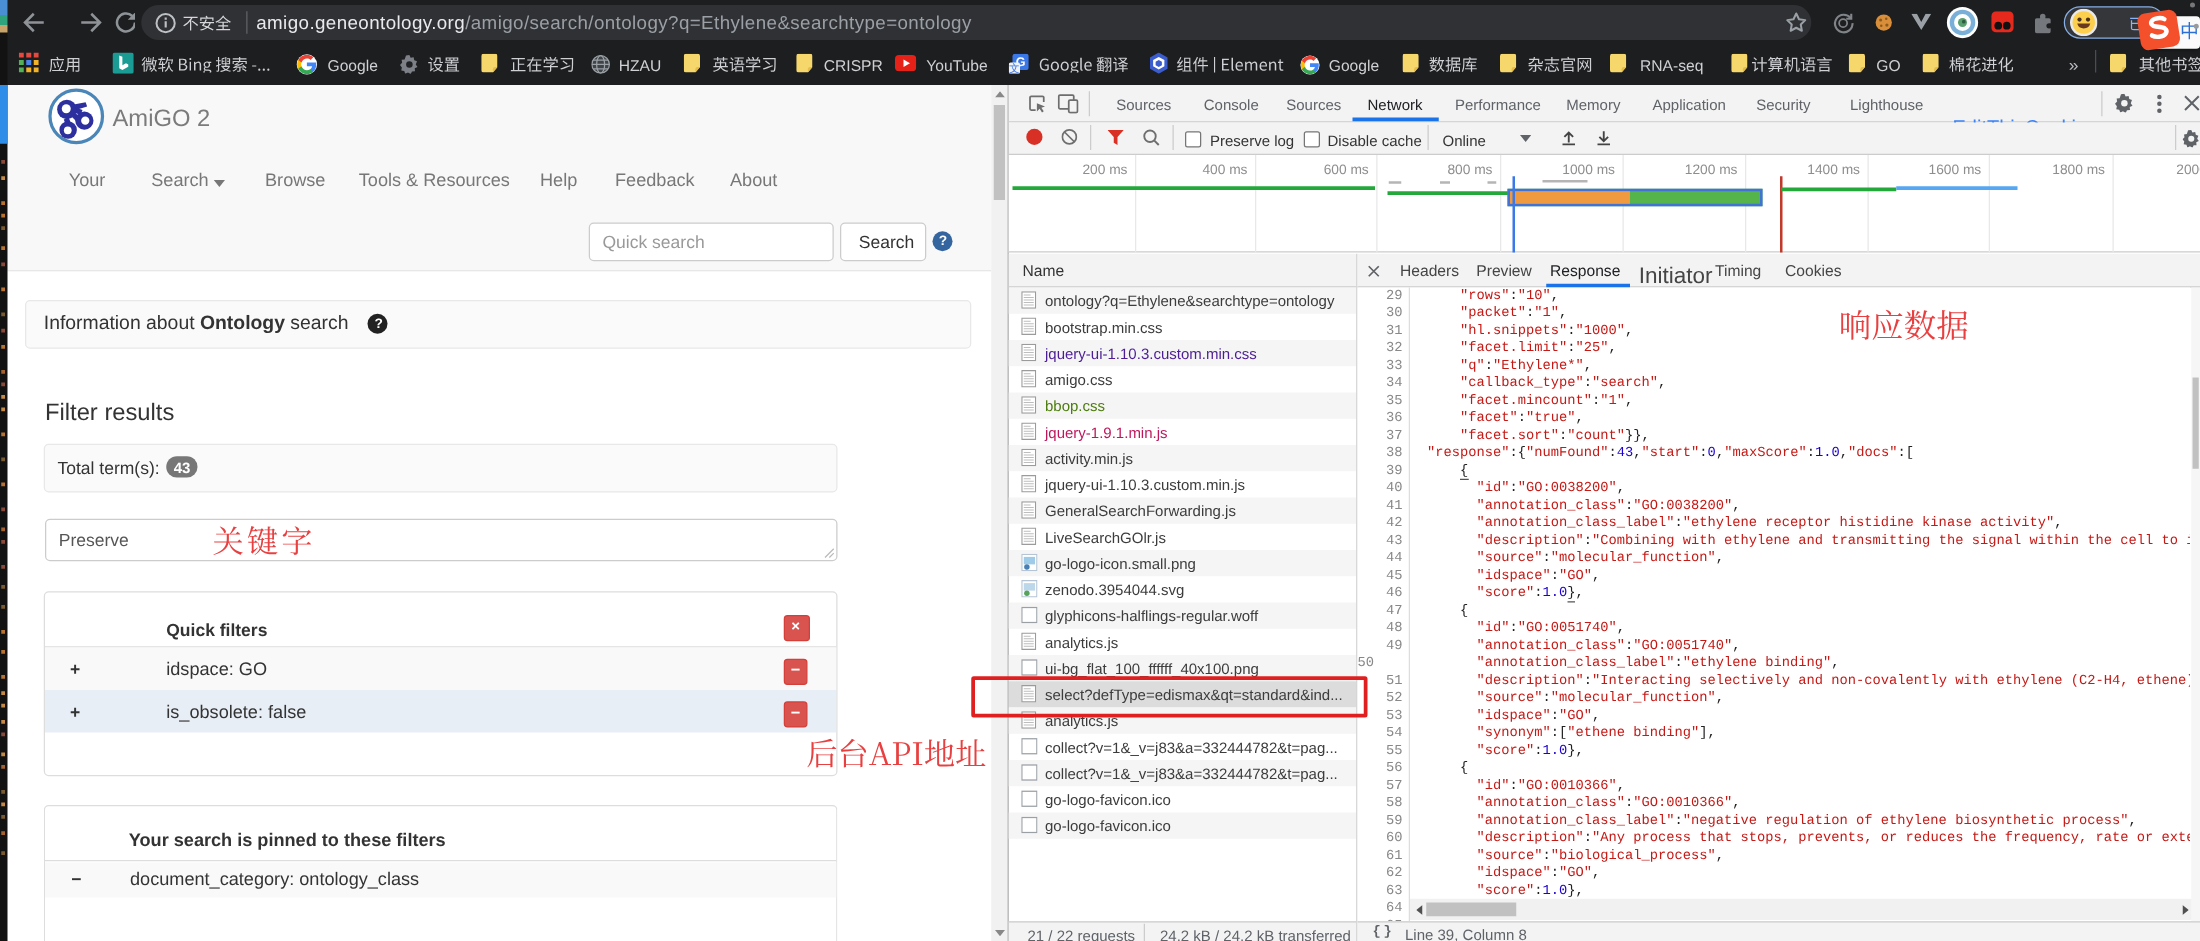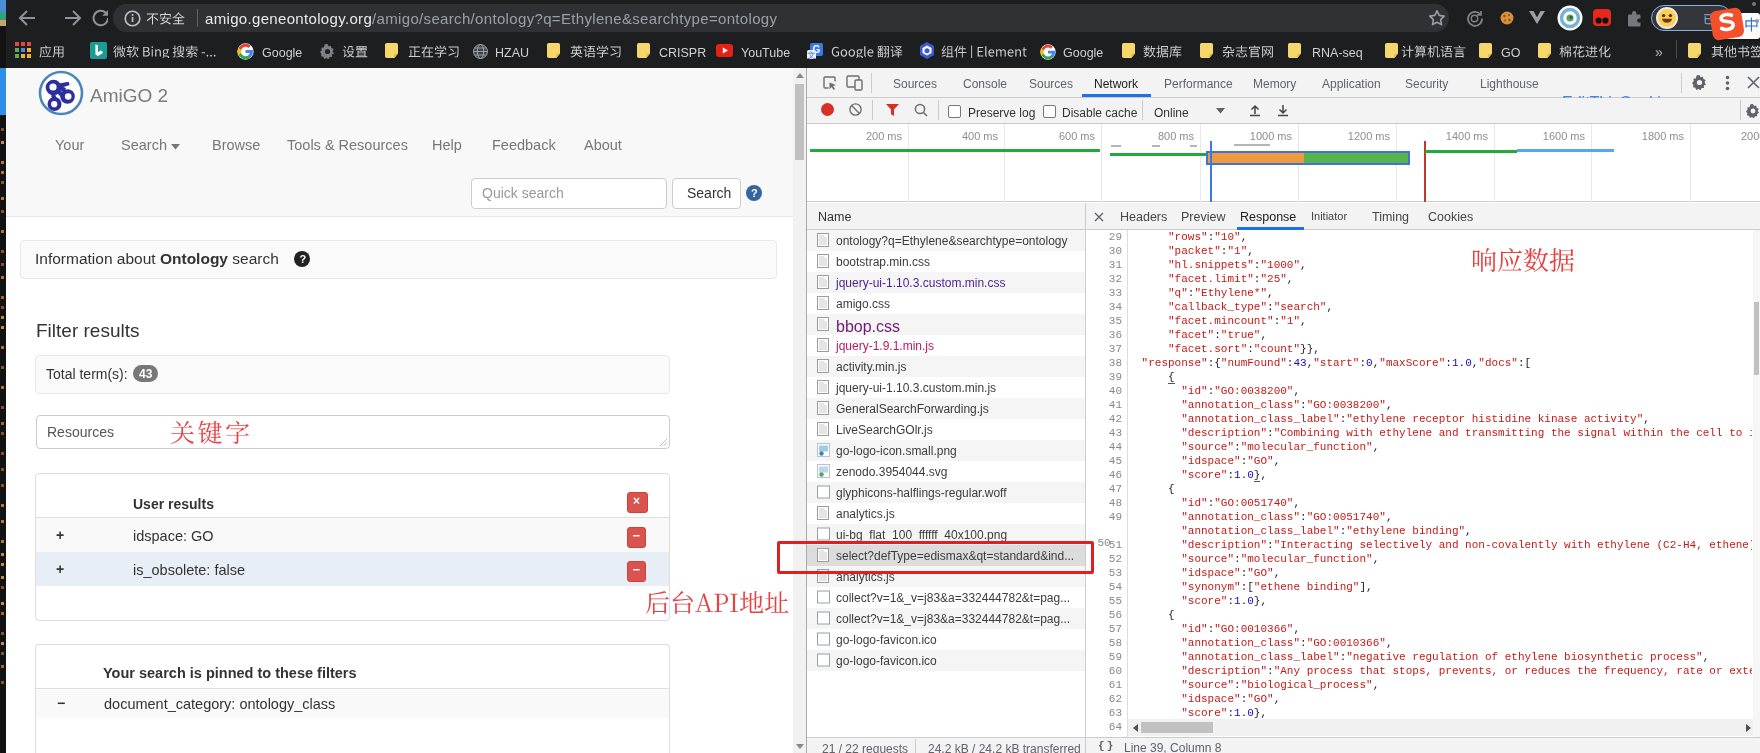--- a/index.html
+++ b/index.html
@@ -304,29 +304,29 @@
 <div class="a" style="left:20px;top:240px;width:757px;height:39px;background:#fafafa;border:1px solid #e8e8e8;border-radius:4px"></div>
 <div class="a" style="left:35px;top:250px;font-size:15.5px;color:#333">Information about <b>Ontology</b> search</div>
 <div class="a" style="left:294px;top:251px;width:16px;height:16px;border-radius:8px;background:#222"></div>
 <div class="a" style="left:299.5px;top:253px;font-size:11px;color:#fff;font-weight:bold">?</div>
 <div class="a" style="left:36px;top:320px;font-size:19px;color:#333">Filter results</div>
 <div class="a" style="left:35px;top:355px;width:635px;height:39px;background:#fafafa;border:1px solid #e8e8e8;border-radius:4px"></div>
 <div class="a" style="left:46px;top:366px;font-size:14px;color:#333">Total term(s):</div>
 <div class="a" style="left:133px;top:365px;width:25px;height:17px;background:#777;border-radius:9px"></div>
 <div class="a" style="left:139px;top:367px;font-size:12px;color:#fff;font-weight:bold">43</div>
 <div class="a" style="left:36px;top:415px;width:634px;height:34px;background:#fff;border:1px solid #ccc;border-radius:4px"></div>
-<div class="a" style="left:47px;top:424px;font-size:14px;color:#555">Resources</div>
+<div class="a" style="left:47px;top:424px;font-size:14px;color:#555">Preserve</div>
 <svg class="a" style="left:659px;top:438px" width="9" height="9" viewBox="0 0 9 9">
 <path d="M8 1L1 8M8 4.5L4.5 8" stroke="#bbb" stroke-width="1"></path>
   </svg>
 <svg style="position:absolute;left:170px;top:420px" width="82" height="25" viewBox="0 -22.00 82 25">
     <path fill="#e84040" d="M19.6 -20.1Q19.5 -19.9 19.3 -19.8Q19.0 -19.6 18.6 -19.7Q18.1 -18.9 17.4 -18.0Q16.7 -17.2 15.9 -16.3Q15.1 -15.5 14.3 -14.8H13.8Q14.3 -15.6 14.9 -16.7Q15.5 -17.8 16.0 -18.9Q16.5 -20.0 16.9 -20.9ZM13.1 -8.7Q14.0 -6.5 15.6 -4.7Q17.1 -2.9 19.3 -1.7Q21.5 -0.5 24.1 -0.0L24.1 0.3Q23.5 0.4 23.1 0.8Q22.7 1.2 22.5 1.9Q20.0 1.0 18.0 -0.4Q16.1 -1.8 14.8 -3.8Q13.5 -5.9 12.7 -8.6ZM13.1 -10.8Q13.1 -9.4 12.9 -7.9Q12.6 -6.5 11.9 -5.1Q11.2 -3.7 9.8 -2.4Q8.5 -1.2 6.3 -0.1Q4.2 1.0 1.0 1.9L0.8 1.5Q4.2 0.2 6.3 -1.2Q8.4 -2.6 9.5 -4.2Q10.6 -5.7 11.0 -7.4Q11.4 -9.0 11.4 -10.8V-15.1H13.1ZM19.9 -16.7Q19.9 -16.7 20.2 -16.5Q20.4 -16.3 20.7 -16.0Q21.1 -15.8 21.5 -15.4Q21.9 -15.1 22.2 -14.8Q22.1 -14.4 21.5 -14.4H3.0L2.8 -15.1H18.7ZM21.4 -10.4Q21.4 -10.4 21.6 -10.2Q21.9 -10.0 22.2 -9.7Q22.6 -9.4 23.0 -9.1Q23.4 -8.8 23.7 -8.5Q23.6 -8.1 23.1 -8.1H1.5L1.2 -8.8H20.1ZM6.1 -20.8Q7.6 -20.3 8.6 -19.6Q9.6 -19.0 10.1 -18.3Q10.6 -17.6 10.7 -17.1Q10.8 -16.5 10.6 -16.1Q10.4 -15.8 10.0 -15.7Q9.6 -15.6 9.2 -15.9Q9.0 -16.7 8.4 -17.6Q7.8 -18.4 7.1 -19.2Q6.5 -20.0 5.8 -20.6Z M40.2 -17.8Q40.0 -17.2 39.7 -16.2Q39.4 -15.2 39.0 -14.1Q38.6 -13.0 38.2 -12.0Q37.8 -11.0 37.5 -10.2H37.7L37.0 -9.6L35.5 -10.8Q35.8 -10.9 36.1 -11.1Q36.5 -11.2 36.8 -11.3L36.1 -10.6Q36.5 -11.2 36.8 -12.3Q37.2 -13.3 37.6 -14.4Q38.0 -15.6 38.3 -16.7Q38.7 -17.7 38.9 -18.5ZM38.6 -18.5 39.5 -19.4 41.3 -17.8Q41.0 -17.5 40.4 -17.4Q39.8 -17.3 39.1 -17.4L38.9 -18.5ZM39.0 -10.9 39.9 -11.8 41.6 -10.3Q41.3 -10.0 40.6 -10.0Q40.4 -8.2 40.1 -6.5Q39.7 -4.8 38.9 -3.2Q38.2 -1.7 37.0 -0.4Q35.8 0.9 33.9 1.9L33.7 1.6Q35.8 0.1 37.0 -1.8Q38.1 -3.8 38.6 -6.1Q39.1 -8.4 39.2 -10.9ZM36.5 -8.2Q37.2 -5.7 38.2 -4.1Q39.2 -2.6 40.6 -1.7Q41.9 -0.8 43.7 -0.5Q45.5 -0.2 47.8 -0.2Q48.3 -0.2 49.0 -0.2Q49.8 -0.2 50.5 -0.2Q51.3 -0.2 51.9 -0.2V0.2Q51.4 0.2 51.2 0.6Q50.9 1.0 50.9 1.4Q50.5 1.4 49.9 1.4Q49.3 1.4 48.7 1.4Q48.0 1.4 47.6 1.4Q45.2 1.4 43.4 1.0Q41.5 0.6 40.2 -0.4Q38.8 -1.5 37.8 -3.3Q36.8 -5.1 36.1 -8.0ZM39.4 -18.5V-17.7H36.1L35.9 -18.5ZM39.9 -10.9V-10.2H36.8L37.1 -10.9ZM48.9 -6.4Q48.9 -6.4 49.3 -6.1Q49.6 -5.8 50.0 -5.4Q50.4 -5.1 50.8 -4.7Q50.7 -4.5 50.6 -4.4Q50.4 -4.3 50.1 -4.3H40.8L40.6 -5.0H47.9ZM50.3 -16.4Q50.3 -16.4 50.5 -16.1Q50.8 -15.9 51.1 -15.5Q51.4 -15.2 51.7 -14.8Q51.6 -14.4 51.0 -14.4H40.4L40.2 -15.2H49.5ZM48.4 -9.6Q48.4 -9.6 48.7 -9.3Q49.0 -9.0 49.4 -8.6Q49.8 -8.3 50.1 -7.9Q50.0 -7.5 49.4 -7.5H41.6L41.4 -8.3H47.4ZM47.6 -18.5 48.4 -19.3 50.1 -18.0Q50.0 -17.9 49.7 -17.8Q49.5 -17.7 49.2 -17.7V-10.8Q49.2 -10.7 49.0 -10.5Q48.8 -10.4 48.5 -10.3Q48.3 -10.2 48.0 -10.2H47.8V-18.5ZM46.6 -20.7Q46.5 -20.4 46.3 -20.2Q46.2 -20.1 45.7 -20.0V-1.4Q45.7 -1.3 45.5 -1.2Q45.3 -1.1 45.1 -1.0Q44.8 -0.8 44.5 -0.8H44.2V-20.9ZM48.3 -11.7V-11.0H41.9L41.6 -11.7ZM48.3 -18.5V-17.8H41.7L41.5 -18.5ZM34.4 -19.0Q34.4 -19.0 34.7 -18.8Q35.0 -18.5 35.4 -18.2Q35.8 -17.8 36.2 -17.4Q36.1 -17.1 35.6 -17.1H30.8L31.1 -17.8H33.4ZM31.1 -0.7Q31.6 -1.0 32.3 -1.5Q33.1 -2.0 34.0 -2.6Q34.9 -3.3 35.8 -4.0L36.1 -3.7Q35.7 -3.3 35.1 -2.5Q34.5 -1.8 33.7 -1.0Q32.9 -0.1 32.0 0.8ZM32.6 -13.1 32.9 -12.9V-0.9L31.7 -0.3L32.2 -1.0Q32.5 -0.6 32.5 -0.2Q32.5 0.2 32.4 0.5Q32.3 0.9 32.2 1.0L30.6 -0.5Q31.1 -0.9 31.3 -1.1Q31.4 -1.3 31.4 -1.7V-13.1ZM34.5 -9.7Q34.5 -9.7 34.8 -9.5Q35.0 -9.2 35.4 -8.9Q35.8 -8.6 36.1 -8.2Q36.1 -7.8 35.5 -7.8H28.7L28.5 -8.6H33.5ZM34.1 -14.5Q34.1 -14.5 34.4 -14.3Q34.7 -14.0 35.1 -13.7Q35.5 -13.3 35.9 -13.0Q35.8 -12.6 35.2 -12.6H29.9L29.7 -13.3H33.2ZM32.7 -19.9Q32.3 -18.7 31.6 -17.2Q31.0 -15.7 30.3 -14.2Q29.5 -12.8 28.7 -11.7L28.3 -11.9Q28.7 -12.8 29.1 -13.9Q29.6 -15.1 29.9 -16.4Q30.3 -17.7 30.6 -19.0Q30.9 -20.2 31.1 -21.2L33.5 -20.5Q33.5 -20.2 33.3 -20.1Q33.1 -20.0 32.7 -19.9Z M75.9 -17.0 77.0 -18.1 79.0 -16.2Q78.9 -16.1 78.6 -16.1Q78.4 -16.0 78.0 -16.0Q77.5 -15.3 76.6 -14.5Q75.7 -13.7 75.0 -13.2L74.7 -13.4Q74.9 -13.9 75.2 -14.5Q75.5 -15.2 75.8 -15.9Q76.0 -16.5 76.2 -17.0ZM59.2 -18.3Q59.7 -16.9 59.6 -15.9Q59.5 -14.8 59.1 -14.1Q58.7 -13.4 58.2 -13.1Q57.8 -12.9 57.5 -12.8Q57.1 -12.7 56.8 -12.8Q56.4 -13.0 56.3 -13.3Q56.1 -13.7 56.3 -14.1Q56.5 -14.5 57.0 -14.7Q57.5 -15.0 57.9 -15.5Q58.4 -16.0 58.6 -16.8Q58.9 -17.5 58.8 -18.3ZM76.7 -17.0V-16.3H58.9V-17.0ZM65.9 -21.0Q67.2 -20.7 67.9 -20.3Q68.6 -19.8 69.0 -19.3Q69.3 -18.8 69.3 -18.4Q69.3 -17.9 69.0 -17.6Q68.8 -17.3 68.4 -17.3Q68.0 -17.2 67.6 -17.5Q67.5 -18.4 66.9 -19.3Q66.3 -20.2 65.7 -20.8ZM71.6 -13.4 72.7 -14.5 74.7 -12.7Q74.5 -12.6 74.3 -12.5Q74.0 -12.5 73.7 -12.5Q72.5 -11.7 71.0 -10.9Q69.5 -10.1 68.0 -9.6H67.5Q68.4 -10.0 69.2 -10.7Q70.0 -11.4 70.7 -12.1Q71.5 -12.9 71.9 -13.4ZM69.2 -10.0Q69.1 -9.5 68.3 -9.4V-0.5Q68.3 0.2 68.1 0.7Q67.9 1.2 67.3 1.5Q66.7 1.8 65.5 1.9Q65.4 1.6 65.3 1.3Q65.1 1.0 64.8 0.8Q64.5 0.6 63.9 0.4Q63.3 0.3 62.4 0.1V-0.3Q62.4 -0.3 62.8 -0.2Q63.3 -0.2 64.0 -0.1Q64.6 -0.1 65.2 -0.1Q65.8 -0.0 66.0 -0.0Q66.4 -0.0 66.5 -0.1Q66.6 -0.3 66.6 -0.6V-10.3ZM76.6 -8.7Q76.6 -8.7 76.8 -8.5Q77.0 -8.3 77.4 -8.0Q77.7 -7.8 78.1 -7.4Q78.5 -7.1 78.8 -6.8Q78.8 -6.4 78.2 -6.4H56.4L56.2 -7.1H75.3ZM72.7 -13.4V-12.7H60.6L60.4 -13.4Z"></path>
   </svg>
 <div class="a" style="left:35px;top:473px;width:635px;height:148px;background:#fff;border:1px solid #ddd;border-radius:4px"></div>
-<div class="a" style="left:133px;top:496px;font-size:14px;font-weight:bold;color:#333">User results</div>
+<div class="a" style="left:133px;top:496px;font-size:14px;font-weight:bold;color:#333">Quick filters</div>
 <div class="a" style="left:627px;top:492px;width:21px;height:21px;background:#d9534f;border-radius:3px;border:1px solid #d43f3a"></div>
 <div class="a" style="left:633px;top:494px;font-size:12px;color:#fff;font-weight:bold">×</div>
 <div class="a" style="left:36px;top:517px;width:633px;height:1px;background:#ddd"></div>
 <div class="a" style="left:36px;top:518px;width:633px;height:34px;background:#f9f9f9"></div>
 <div class="a" style="left:56px;top:527px;font-size:14px;font-weight:bold;color:#333">+</div>
 <div class="a" style="left:133px;top:528px;font-size:14.5px;color:#333">idspace: GO</div>
 <div class="a" style="left:627px;top:527px;width:19px;height:21px;background:#d9534f;border-radius:3px;border:1px solid #d43f3a"></div>
 <div class="a" style="left:632.5px;top:528px;font-size:13px;color:#fff;font-weight:bold">−</div>
 <div class="a" style="left:36px;top:552px;width:633px;height:34px;background:#e8eef6"></div>
 <div class="a" style="left:56px;top:561px;font-size:14px;font-weight:bold;color:#333">+</div>
@@ -476,21 +476,21 @@
 <svg class="a" style="left:817px;top:296px" width="12" height="14" viewBox="0 0 12 14">
     <rect x="0.5" y="0.5" width="11" height="13" fill="#fff" stroke="#9b9b9b"></rect>
     <path d="M2 3h5.5M2 5h8M2 7h8M2 9h8M2 11h8" stroke="#bdbdbd" stroke-width="0.8"></path>
   </svg>
 <div class="a" style="left:836px;top:297px;font-size:12px;color:#3c3c3c;white-space:nowrap">amigo.css</div>
 <div class="a" style="left:807px;top:314px;width:278px;height:21px;background:#f5f5f5"></div>
 <svg class="a" style="left:817px;top:317px" width="12" height="14" viewBox="0 0 12 14">
     <rect x="0.5" y="0.5" width="11" height="13" fill="#fff" stroke="#9b9b9b"></rect>
     <path d="M2 3h5.5M2 5h8M2 7h8M2 9h8M2 11h8" stroke="#bdbdbd" stroke-width="0.8"></path>
   </svg>
-<div class="a" style="left:836px;top:318px;font-size:16px;color:#701a75;white-space:nowrap">bbop.css</div>
+<div class="a" style="left:836px;top:318px;font-size:12px;color:#4d7c0f;white-space:nowrap">bbop.css</div>
 <svg class="a" style="left:817px;top:338px" width="12" height="14" viewBox="0 0 12 14">
     <rect x="0.5" y="0.5" width="11" height="13" fill="#fff" stroke="#9b9b9b"></rect>
     <path d="M2 3h5.5M2 5h8M2 7h8M2 9h8M2 11h8" stroke="#bdbdbd" stroke-width="0.8"></path>
   </svg>
 <div class="a" style="left:836px;top:339px;font-size:12px;color:#be185d;white-space:nowrap">jquery-1.9.1.min.js</div>
 <div class="a" style="left:807px;top:356px;width:278px;height:21px;background:#f5f5f5"></div>
 <svg class="a" style="left:817px;top:359px" width="12" height="14" viewBox="0 0 12 14">
     <rect x="0.5" y="0.5" width="11" height="13" fill="#fff" stroke="#9b9b9b"></rect>
     <path d="M2 3h5.5M2 5h8M2 7h8M2 9h8M2 11h8" stroke="#bdbdbd" stroke-width="0.8"></path>
   </svg>
@@ -574,21 +574,21 @@
 <div class="a" style="left:915px;top:739px;width:1px;height:14px;background:#ccc"></div>
 <div class="a" style="left:928px;top:742px;font-size:12px;color:#5f6368">24.2 kB / 24.2 kB transferred</div>
 <div class="a" style="left:1085px;top:203px;width:1px;height:550px;background:#ccc"></div>
 <div class="a" style="left:1086px;top:203px;width:674px;height:27px;background:#f3f3f3;border-bottom:1px solid #ccc"></div>
 <svg class="a" style="left:1094px;top:212px" width="10" height="10" viewBox="0 0 10 10">
 <path d="M1 1l8 8M9 1L1 9" stroke="#5f6368" stroke-width="1.4"></path>
   </svg>
 <div class="a" style="left:1120px;top:210px;font-size:12.5px;color:#454545">Headers</div>
 <div class="a" style="left:1181px;top:210px;font-size:12.5px;color:#454545">Preview</div>
 <div class="a" style="left:1240px;top:210px;font-size:12.5px;color:#202124;font-weight:500">Response</div>
-<div class="a" style="left:1311px;top:210px;font-size:11px;color:#454545">Initiator</div>
+<div class="a" style="left:1311px;top:210px;font-size:18px;color:#454545">Initiator</div>
 <div class="a" style="left:1372px;top:210px;font-size:12.5px;color:#454545">Timing</div>
 <div class="a" style="left:1428px;top:210px;font-size:12.5px;color:#454545">Cookies</div>
 <div class="a" style="left:1237px;top:227px;width:67px;height:3px;background:#1a73e8"></div>
 <style>.cl{position:absolute;font-family:"Liberation Mono",monospace;font-size:11px;line-height:14px;white-space:pre}.cl .r{color:#c41a16}.cl .n{color:#1c00cf}.cl .p{color:#212121}.cl .u{border-bottom:1px solid #555}</style>
 <div class="a" style="left:1086px;top:230px;width:666px;height:507px;background:#fff;overflow:hidden">
 <div class="cl" style="left:0;top:0px;width:36px;text-align:right;color:#888">29</div>
 <div class="cl" style="left:49px;top:0px"><span class="p">     </span><span class="r ">"rows"</span><span class="p">:</span><span class="r ">"10"</span><span class="p">,</span></div>
 <div class="cl" style="left:0;top:14px;width:36px;text-align:right;color:#888">30</div>
 <div class="cl" style="left:49px;top:14px"><span class="p">     </span><span class="r ">"packet"</span><span class="p">:</span><span class="r ">"1"</span><span class="p">,</span></div>
 <div class="cl" style="left:0;top:28px;width:36px;text-align:right;color:#888">31</div>
@@ -622,21 +622,21 @@
 <div class="cl" style="left:0;top:224px;width:36px;text-align:right;color:#888">45</div>
 <div class="cl" style="left:49px;top:224px"><span class="p">       </span><span class="r ">"idspace"</span><span class="p">:</span><span class="r ">"GO"</span><span class="p">,</span></div>
 <div class="cl" style="left:0;top:238px;width:36px;text-align:right;color:#888">46</div>
 <div class="cl" style="left:49px;top:238px"><span class="p">       </span><span class="r ">"score"</span><span class="p">:</span><span class="n ">1.0</span><span class="p u">}</span><span class="p">,</span></div>
 <div class="cl" style="left:0;top:252px;width:36px;text-align:right;color:#888">47</div>
 <div class="cl" style="left:49px;top:252px"><span class="p">     </span><span class="p">{</span></div>
 <div class="cl" style="left:0;top:266px;width:36px;text-align:right;color:#888">48</div>
 <div class="cl" style="left:49px;top:266px"><span class="p">       </span><span class="r ">"id"</span><span class="p">:</span><span class="r ">"GO:0051740"</span><span class="p">,</span></div>
 <div class="cl" style="left:0;top:280px;width:36px;text-align:right;color:#888">49</div>
 <div class="cl" style="left:49px;top:280px"><span class="p">       </span><span class="r ">"annotation_class"</span><span class="p">:</span><span class="r ">"GO:0051740"</span><span class="p">,</span></div>
-<div class="cl" style="left:0;top:306px;width:36px;text-align:center;color:#888">50</div>
+<div class="cl" style="left:0;top:294px;width:36px;text-align:left;color:#888">50</div>
 <div class="cl" style="left:49px;top:294px"><span class="p">       </span><span class="r ">"annotation_class_label"</span><span class="p">:</span><span class="r ">"ethylene binding"</span><span class="p">,</span></div>
 <div class="cl" style="left:0;top:308px;width:36px;text-align:right;color:#888">51</div>
 <div class="cl" style="left:49px;top:308px"><span class="p">       </span><span class="r ">"description"</span><span class="p">:</span><span class="r ">"Interacting selectively and non-covalently with ethylene (C2-H4, ethene)."</span></div>
 <div class="cl" style="left:0;top:322px;width:36px;text-align:right;color:#888">52</div>
 <div class="cl" style="left:49px;top:322px"><span class="p">       </span><span class="r ">"source"</span><span class="p">:</span><span class="r ">"molecular_function"</span><span class="p">,</span></div>
 <div class="cl" style="left:0;top:336px;width:36px;text-align:right;color:#888">53</div>
 <div class="cl" style="left:49px;top:336px"><span class="p">       </span><span class="r ">"idspace"</span><span class="p">:</span><span class="r ">"GO"</span><span class="p">,</span></div>
 <div class="cl" style="left:0;top:350px;width:36px;text-align:right;color:#888">54</div>
 <div class="cl" style="left:49px;top:350px"><span class="p">       </span><span class="r ">"synonym"</span><span class="p">:[</span><span class="r ">"ethene binding"</span><span class="p">],</span></div>
 <div class="cl" style="left:0;top:364px;width:36px;text-align:right;color:#888">55</div>

